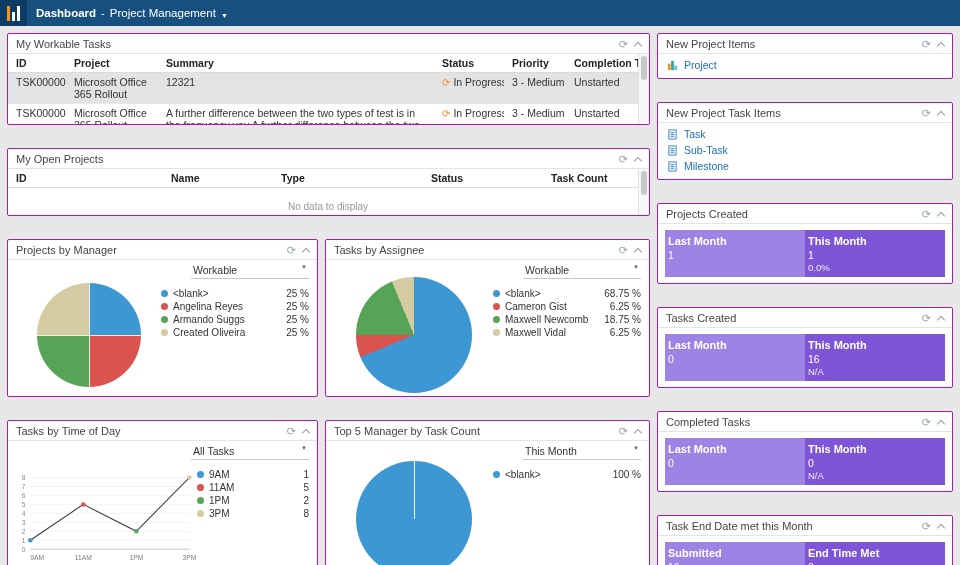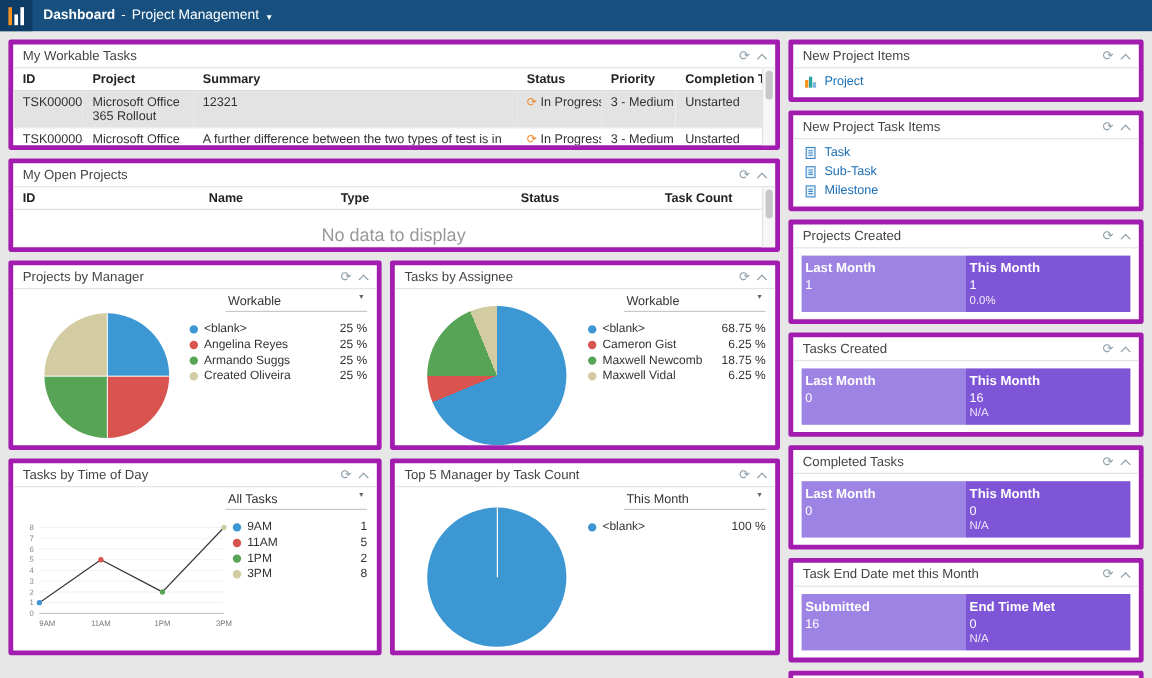--- a/index.html
+++ b/index.html
@@ -17,38 +17,38 @@
   .brand{font-weight:bold;margin-left:9px;font-size:11.5px;cursor:pointer}
   .tb-sep{margin:0 5px}
   .context{display:flex;align-items:flex-end;gap:5px;cursor:pointer;font-size:11.5px}
   .tb-caret{font-size:7px;line-height:1;margin-top:1px}
 
   
   .main{display:flex;gap:7px;padding:7px;height:539px;overflow:hidden}
   .col-left{width:643px;flex:0 0 643px}
   .col-right{flex:1;min-width:0}
 
-  .card{background:#fff;border:4px solid #a21caf;border-radius:2px;margin-bottom:7px;overflow:hidden}
+  .card{background:#fff;border:1px solid #a21caf;border-radius:2px;margin-bottom:23px;overflow:hidden}
   .card-head{display:flex;align-items:center;justify-content:space-between;padding:4px 8px 3px;border-bottom:1px solid #e4e4e4}
   .card-title{font-size:11px;color:#444}
   .card-actions{display:flex;align-items:center;gap:7px}
   .refresh{color:#8fa0ab;font-size:11px;cursor:pointer;line-height:1}
   .chev{width:6px;height:6px;border-left:1.3px solid #8fa0ab;border-top:1.3px solid #8fa0ab;transform:rotate(45deg);margin-top:3px;cursor:pointer}
 
   
   .tbl-wrap{position:relative;padding-right:1px}
   .tbl{width:100%;border-collapse:collapse;font-size:10.5px;table-layout:fixed}
   .tbl th{text-align:left;font-weight:bold;padding:3px 8px;border-bottom:1px solid #dcdcdc;color:#222;white-space:nowrap;overflow:hidden}
   .tbl td{padding:3px 8px;border-bottom:1px solid #e9e9e9;vertical-align:top;overflow:hidden}
   tr.sel{background:#e3e3e3}
   .nowrap{white-space:nowrap}
   .st-ic{color:var(--status-inprogress,#ef8b2c);font-size:10px;margin-right:3px}
   .card-tasks{height:92px}
-  .card-projects{height:78px}
-  .empty{text-align:center;color:#999;padding:13px 0;font-size:15px}
+  .card-projects{height:68px}
+  .empty{text-align:center;color:#999;padding:13px 0;font-size:10px}
   .vscroll{position:absolute;top:0;right:0;bottom:0;width:11px;background:#f7f7f7;border-left:1px solid #e3e3e3;cursor:pointer}
   .vthumb{position:absolute;top:2px;left:2px;width:6px;height:24px;background:#c8c8c8;border-radius:3px}
   .grip{position:absolute;right:1px;bottom:1px;width:9px;height:9px;background:linear-gradient(135deg,transparent 0 45%,#b7b7b7 45% 53%,transparent 53% 64%,#b7b7b7 64% 72%,transparent 72%)}
 
   
   .chart-row{display:flex;gap:7px}
   .chart-card{display:flex;flex-direction:column}
   .chart-card.r1{height:158px}
   .chart-card.r2{height:164px}
   .cc1{width:311px;flex:0 0 311px}

